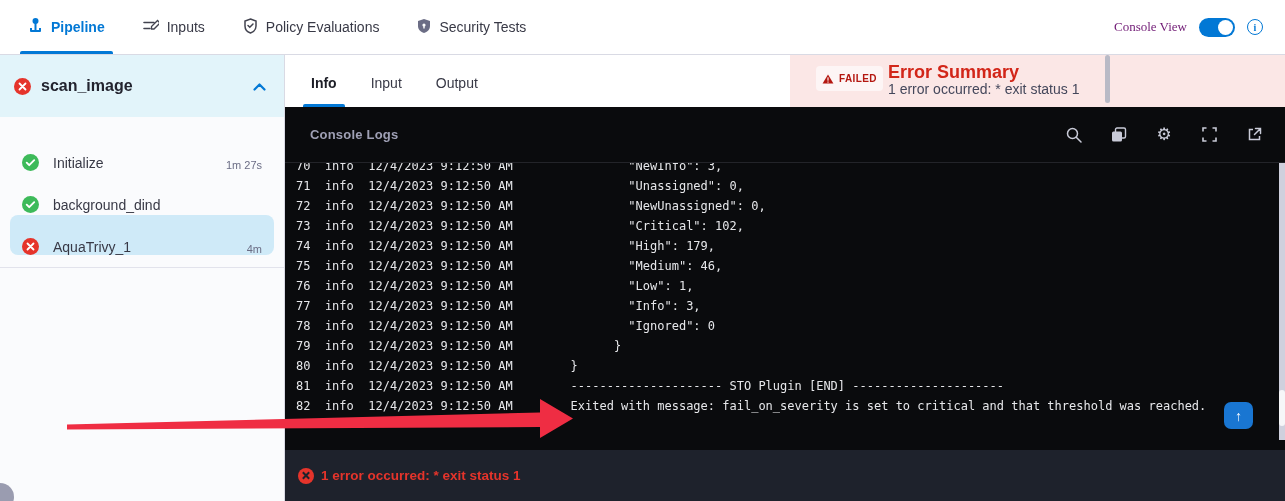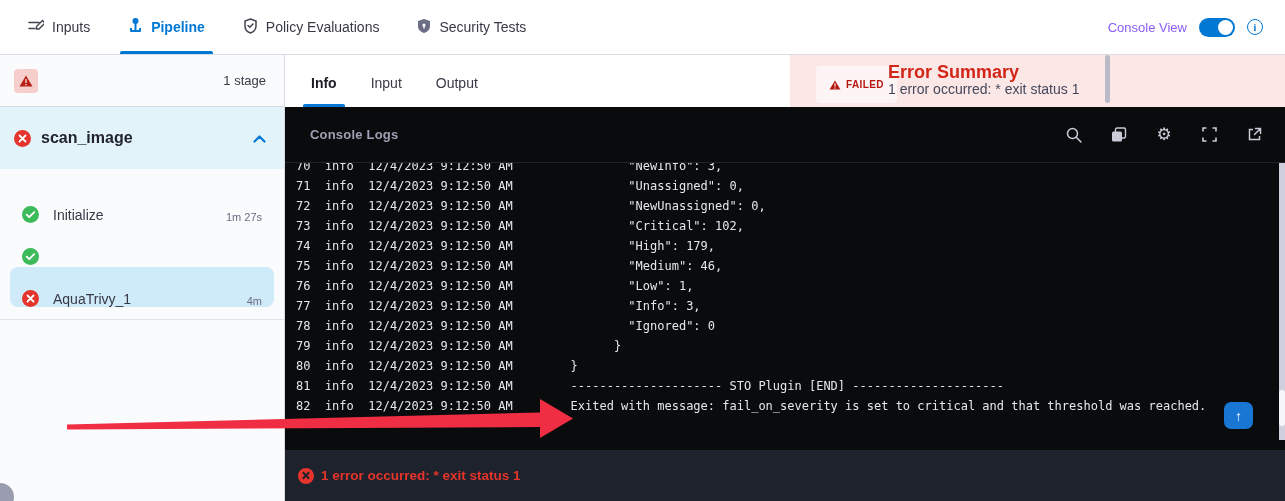--- a/index.html
+++ b/index.html
@@ -10,21 +10,21 @@
   
   .topnav { position:absolute; left:0; top:0; width:1285px; height:55px; background:#fff;
             border-bottom:1px solid #d9dae4; display:flex; align-items:center; z-index:3; }
   .nav-tabs { display:flex; align-items:center; height:100%; padding-left:28px; gap:38px; }
   .nav-tab { position:relative; height:100%; display:flex; align-items:center; gap:8px;
              font-size:14px; color:#383946; cursor:pointer; }
   .nav-tab.active { color:#0278d5; font-weight:bold; }
   .nav-tab.active .underline { position:absolute; left:-8px; right:-8px; bottom:0; height:3px;
              background:#0278d5; border-radius:2px 2px 0 0; }
   .nav-right { margin-left:auto; display:flex; align-items:center; gap:12px; padding-right:22px; }
-  .console-view-label { font-size:13px; color:#8b5cf6; }
+  .console-view-label { font-size:13px; color:#701a75;font-family:Liberation Serif, serif; }
   .toggle { width:36px; height:19px; border-radius:10px; background:#0278d5; position:relative; cursor:pointer; }
   .toggle .knob { position:absolute; right:2px; top:2px; width:15px; height:15px; border-radius:50%; background:#fff; }
   .info-icon { width:16px; height:16px; border-radius:50%; border:1.5px solid #0278d5; color:#0278d5;
                font-size:10px; font-weight:bold; display:flex; align-items:center; justify-content:center;
                font-family:"Liberation Serif", serif; }
 
   
   .sidebar { position:absolute; left:0; top:55px; width:285px; height:446px; background:#fafbfd;
              border-right:1px solid #d9dae4; }
   .sidebar-strip { height:52px; display:flex; align-items:center; justify-content:space-between;
@@ -45,22 +45,22 @@
                    border-radius:50%; background:#9a9cb0; }
 
   
   .main-tabbar { position:absolute; left:285px; top:55px; width:505px; height:52px; background:#fff;
                  display:flex; align-items:flex-end; padding-left:22px; gap:26px; }
   .sub-tab { position:relative; font-size:14px; color:#383946; padding:0 4px 16px 4px; cursor:pointer; }
   .sub-tab.active { font-weight:bold; color:#1c1d26; }
   .sub-tab.active .underline { position:absolute; left:-4px; right:-4px; bottom:0; height:3px;
                  background:#0278d5; border-radius:2px 2px 0 0; }
   .error-band { position:absolute; left:790px; top:55px; width:495px; height:52px; background:#fbe7e6; }
-  .failed-pill { position:absolute; left:26px; top:11px; height:37px; background:#fdf5f5; border-radius:4px;
-                 display:flex; align-items:center; gap:5px; padding:0 13px; }
+  .failed-pill { position:absolute; left:26px; top:11px; height:25px; background:#fdf5f5; border-radius:4px;
+                 display:flex; align-items:center; gap:5px; padding:0 6px; }
   .failed-text { font-size:10px; font-weight:bold; letter-spacing:0.4px; color:#b41710; }
   .error-title { position:absolute; left:98px; top:7px; font-size:18px; font-weight:bold; color:#d22619; }
   .error-msg { position:absolute; left:98px; top:26px; font-size:14px; color:#44475b; }
   .band-scrollbar { position:absolute; left:315px; top:0; width:5px; height:48px;
                     background:#b9bac6; border-radius:3px; }
 
   
   .console { position:absolute; left:285px; top:107px; width:1000px; height:343px; background:#0a0b0d; }
   .console-header { height:56px; display:flex; align-items:center; padding:0 22px 0 25px;
                     border-bottom:1px solid #232429; }
@@ -95,47 +95,47 @@
   .annotation-arrow { position:absolute; left:0; top:0; width:1285px; height:501px;
                       pointer-events:none; z-index:9; }
 </style>
 </head>
 <body>
 
 <div class="app">
 
   <header class="topnav">
     <nav class="nav-tabs">
-      <div class="nav-tab">
-        <span>
-          <svg width="16" height="14" viewBox="0 0 16 14">
-              <g stroke="#42434f" stroke-width="1.6" fill="none" stroke-linecap="round">
-                <path d="M1 3.5h10M1 9.5h6"></path>
-                <path d="M14.5 1.5l-6 6 0 2.5 2.5 0 6-6z" stroke-width="1.3"></path>
-              </g>
-            </svg>
-        </span>
-        <span>Inputs</span>
-      </div>
       <div class="nav-tab active">
         <span>
           <svg width="15" height="16" viewBox="0 0 15 16">
               <g fill="none" stroke="#0278d5" stroke-width="2">
                 <circle cx="7.5" cy="3" r="2" fill="#0278d5"></circle>
                 <path d="M7.5 5v8"></path>
                 <path d="M3 13h9" stroke-linecap="round"></path>
                 <path d="M3 10v3M12 10v3"></path>
               </g>
             </svg>
         </span>
         <span>Pipeline</span>
         <span class="underline"></span>
       </div>
       <div class="nav-tab">
         <span>
+          <svg width="16" height="14" viewBox="0 0 16 14">
+              <g stroke="#42434f" stroke-width="1.6" fill="none" stroke-linecap="round">
+                <path d="M1 3.5h10M1 9.5h6"></path>
+                <path d="M14.5 1.5l-6 6 0 2.5 2.5 0 6-6z" stroke-width="1.3"></path>
+              </g>
+            </svg>
+        </span>
+        <span>Inputs</span>
+      </div>
+      <div class="nav-tab">
+        <span>
           <svg width="15" height="16" viewBox="0 0 15 16">
               <path d="M7.5 1L13 3v5c0 3.5-2.5 6-5.5 7C4.5 14 2 11.5 2 8V3z" fill="none" stroke="#42434f" stroke-width="1.5"></path>
               <path d="M5 7.5l1.8 1.8L10 6" fill="none" stroke="#42434f" stroke-width="1.5" stroke-linecap="round"></path>
             </svg>
         </span>
         <span>Policy Evaluations</span>
       </div>
       <div class="nav-tab">
         <span>
           <svg width="14" height="16" viewBox="0 0 14 16">
@@ -150,30 +150,20 @@
     <div class="nav-right">
       <span class="console-view-label">Console View</span>
       <div class="toggle">
           <div class="knob"></div>
         </div>
       <div class="info-icon">i</div>
     </div>
   </header>
 
   <aside class="sidebar">
-    <div class="sidebar-strip">
-      <div class="warn-badge">
-        <svg width="14" height="12" viewBox="0 0 14 12">
-            <path d="M7 0.5L13.5 11.5H0.5z" fill="#b92015"></path>
-            <rect x="6.3" y="4" width="1.4" height="4" fill="#f6cfcc"></rect>
-            <rect x="6.3" y="9" width="1.4" height="1.4" fill="#f6cfcc"></rect>
-          </svg>
-      </div>
-      <span class="stage-count">1 stage</span>
-    </div>
 
     <div class="stage-row">
       <span class="status-ico">
         <svg width="17" height="17" viewBox="0 0 17 17">
             <circle cx="8.5" cy="8.5" r="8.5" fill="#e5342b"></circle>
             <path d="M5.5 5.5l6 6M11.5 5.5l-6 6" stroke="#fff" stroke-width="1.8" stroke-linecap="round"></path>
           </svg>
       </span>
       <span class="stage-name">scan_image</span>
       <span>
@@ -194,20 +184,21 @@
         <span class="step-name">Initialize</span>
         <span class="step-duration">1m 27s</span>
       </div>
       <div class="step-row">
         <span class="status-ico">
           <svg width="17" height="17" viewBox="0 0 17 17">
               <circle cx="8.5" cy="8.5" r="8.5" fill="#3dba5a"></circle>
               <path d="M4.7 8.7l2.5 2.5 5-5" fill="none" stroke="#fff" stroke-width="1.9" stroke-linecap="round" stroke-linejoin="round"></path>
             </svg>
         </span>
+        <span class="step-name">background_dind</span>
         <span class="step-duration"></span>
       </div>
       <div class="step-row selected">
         <span class="status-ico">
           <svg width="17" height="17" viewBox="0 0 17 17">
               <circle cx="8.5" cy="8.5" r="8.5" fill="#e5342b"></circle>
               <path d="M5.5 5.5l6 6M11.5 5.5l-6 6" stroke="#fff" stroke-width="1.8" stroke-linecap="round"></path>
             </svg>
         </span>
         <span class="step-name">AquaTrivy_1</span>

